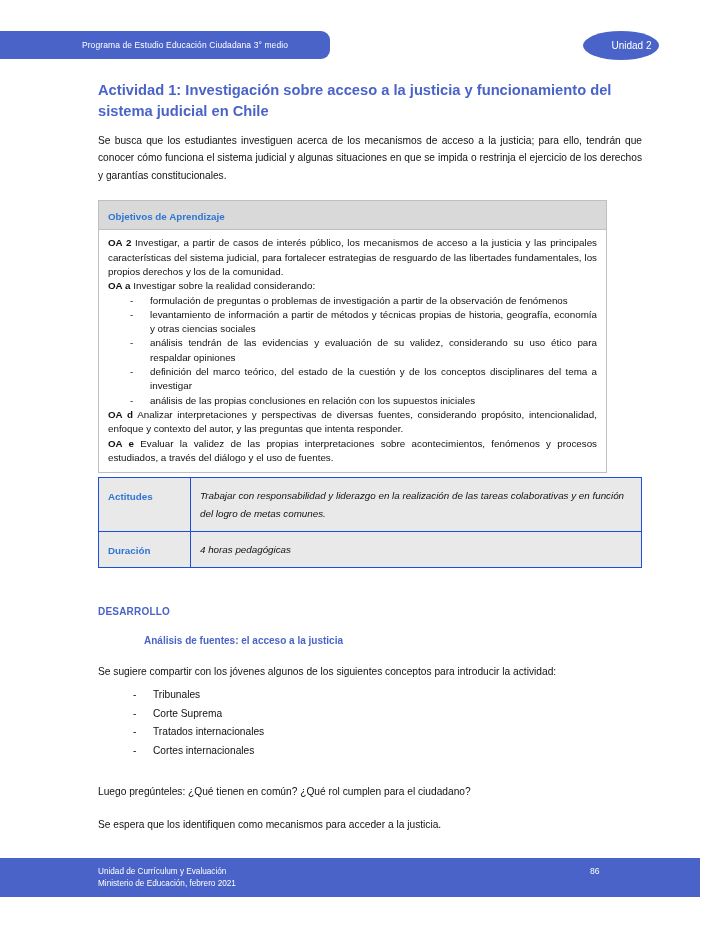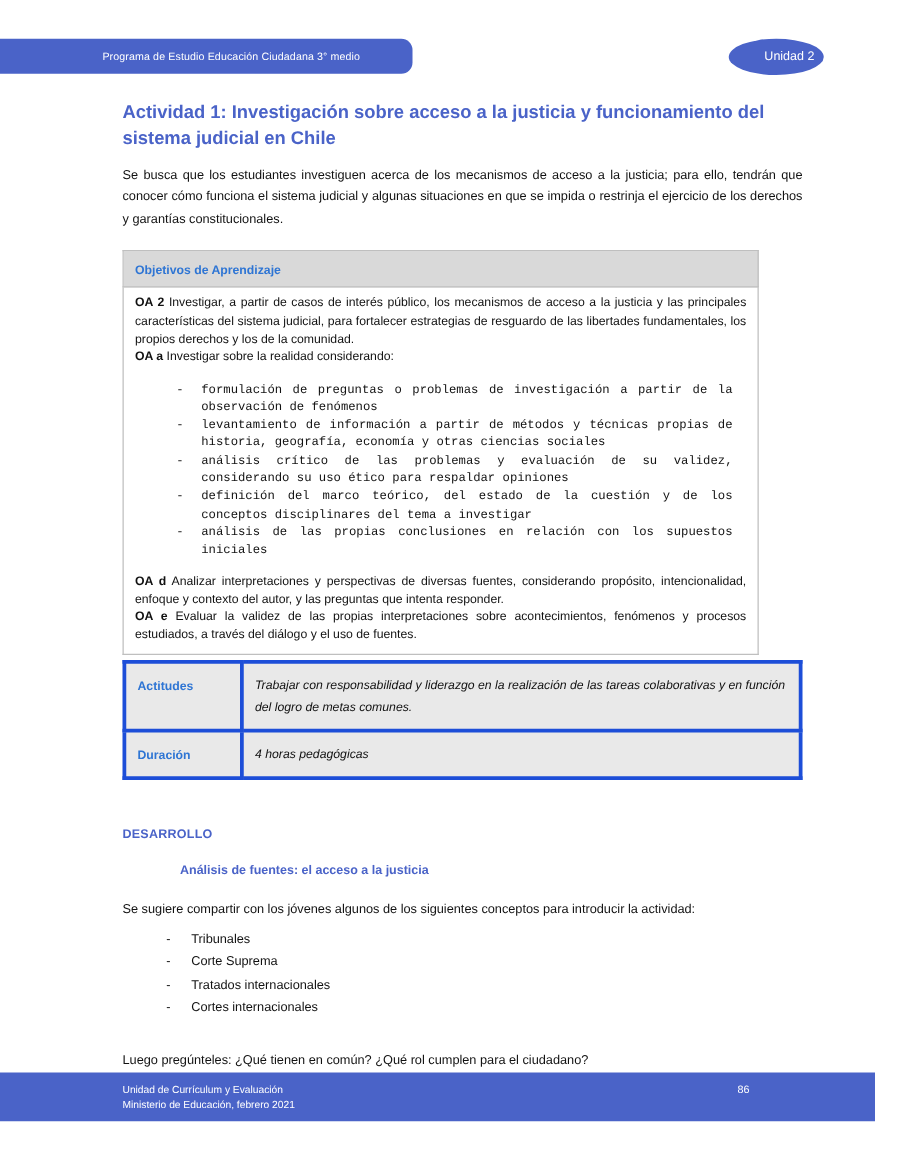--- a/index.html
+++ b/index.html
@@ -112,23 +112,22 @@
   .oa-line {
     font-size: 9.8px;
     line-height: 1.46;
     text-align: justify;
     color: #111111;
     margin: 0;
   }
   .oa-line b { font-weight: bold; }
   .oa-sublist {
     list-style: none;
-    margin: 11px;
+    margin: 0;
     padding: 0;
-    font-family: Liberation Mono, monospace;
   }
   .oa-sublist li {
     position: relative;
     padding-left: 42px;
     font-size: 9.8px;
     line-height: 1.46;
     text-align: justify;
     color: #111111;
   }
   .oa-sublist li::before {
@@ -138,21 +137,21 @@
     top: 0;
   }
 
   
   .attr-table {
     width: 544px;
     border-collapse: collapse;
     margin-top: 4px;
   }
   .attr-table td {
-    border: 3px solid #1d4ed8;
+    border: 1px solid #1d4ed8;
     background: #e9e9e9;
     vertical-align: top;
   }
   .attr-label-cell {
     width: 82px;
     padding: 8px 0 9px 9px;
   }
   .attr-label {
     color: #2e75d4;
     font-size: 9.8px;
@@ -263,21 +262,21 @@
     <tr>
       <td class="oa-body-cell">
 
         <p class="oa-line"><b>OA 2</b><span> Investigar, a partir de casos de interés público, los mecanismos de acceso a la justicia y las principales características del sistema judicial, para fortalecer estrategias de resguardo de las libertades fundamentales, los propios derechos y los de la comunidad.</span></p>
 
         <p class="oa-line"><b>OA a</b><span> Investigar sobre la realidad considerando:</span></p>
 
         <ul class="oa-sublist">
           <li>formulación de preguntas o problemas de investigación a partir de la observación de fenómenos</li>
           <li>levantamiento de información a partir de métodos y técnicas propias de historia, geografía, economía y otras ciencias sociales</li>
-          <li>análisis crítico de las problemas y evaluación de su validez, considerando su uso ético para respaldar opiniones</li>
+          <li>análisis tendrán de las evidencias y evaluación de su validez, considerando su uso ético para respaldar opiniones</li>
           <li>definición del marco teórico, del estado de la cuestión y de los conceptos disciplinares del tema a investigar</li>
           <li>análisis de las propias conclusiones en relación con los supuestos iniciales</li>
         </ul>
 
         <p class="oa-line"><b>OA d</b><span> Analizar interpretaciones y perspectivas de diversas fuentes, considerando propósito, intencionalidad, enfoque y contexto del autor, y las preguntas que intenta responder.</span></p>
 
         <p class="oa-line"><b>OA e</b><span> Evaluar la validez de las propias interpretaciones sobre acontecimientos, fenómenos y procesos estudiados, a través del diálogo y el uso de fuentes.</span></p>
 
       </td>
     </tr>

